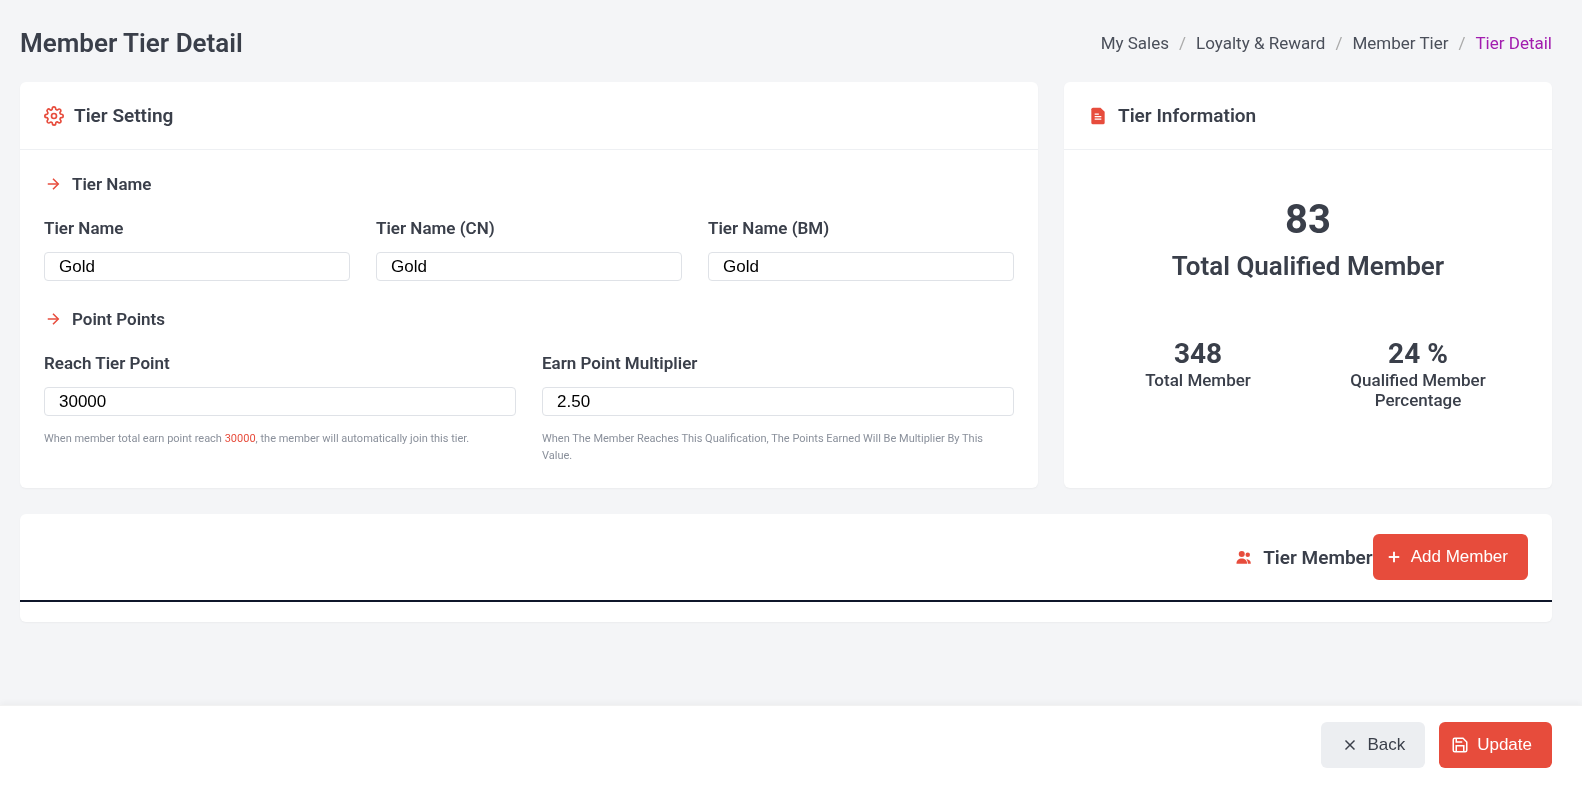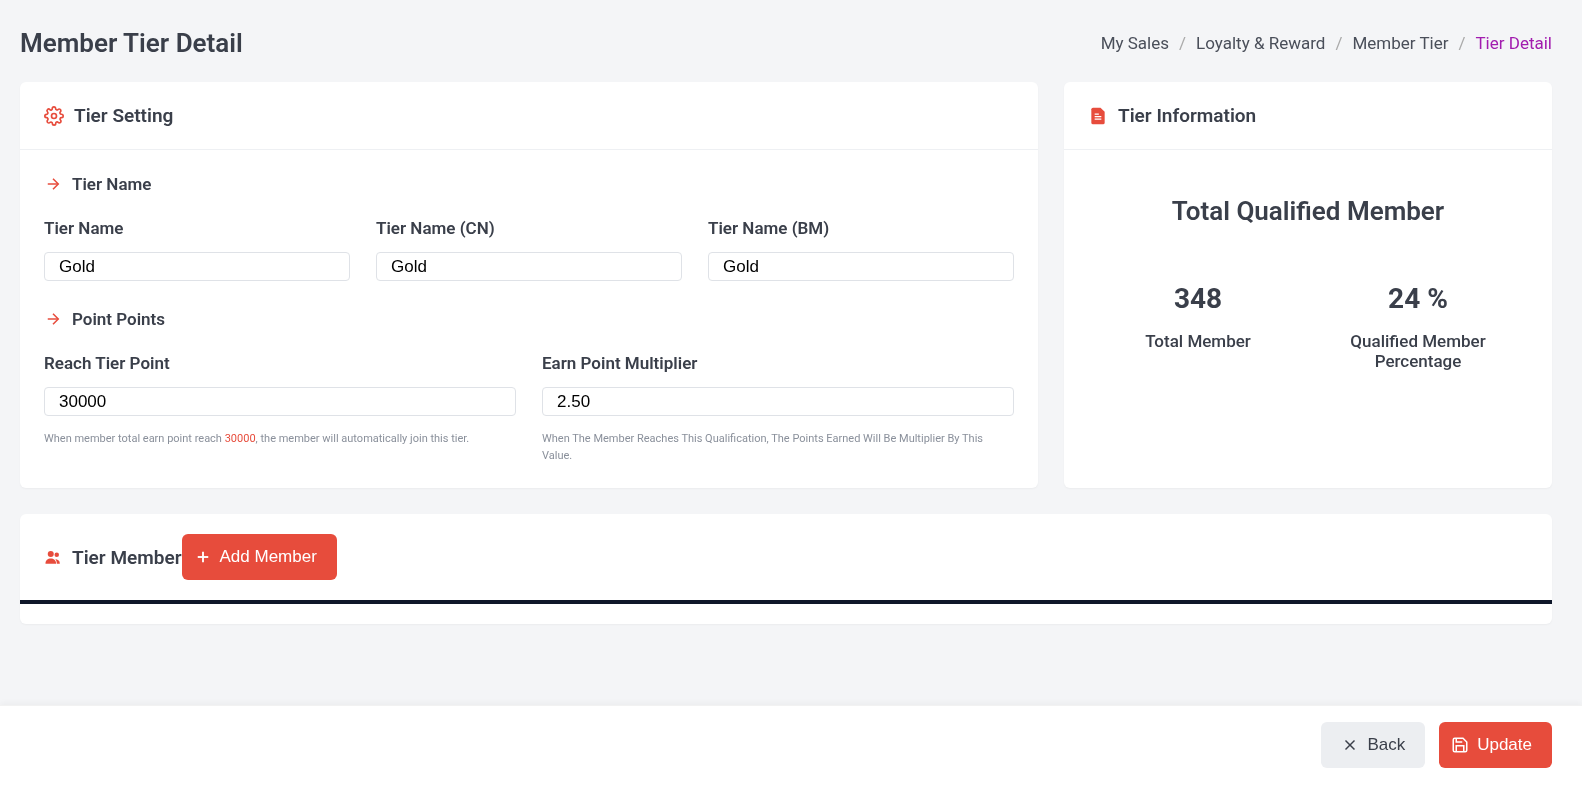--- a/index.html
+++ b/index.html
@@ -108,30 +108,30 @@
     line-height: 1.55;
   }
   .helper .accent { color: #e74c3c; }
 
   
   .tier-info-body { padding: 46px 24px; }
   .big-stat { text-align: center; margin-bottom: 56px; }
   .big-stat .num { font-size: 40px; font-weight: 700; color: #3a3f4a; margin-bottom: 8px; }
   .big-stat .lbl { font-size: 26px; font-weight: 600; color: #3a3f4a; }
   .two-stats { display: grid; grid-template-columns: 1fr 1fr; text-align: center; }
-  .two-stats .num { font-size: 28px; font-weight: 700; color: #3a3f4a; margin-bottom: 16px; }
+  .two-stats .num { font-size: 28px; font-weight: 700; color: #3a3f4a; margin-bottom: 0; }
   .two-stats .lbl { font-size: 17px; font-weight: 500; color: #3a3f4a; }
 
   .tier-member-card { margin-top: 26px; }
   .tier-member-header {
     display: flex;
-    justify-content: flex-start;
+    justify-content: flex-end;
     align-items: center;
     padding: 20px 24px;
-    border-bottom: 4px solid #0f172a;
+    border-bottom: 2px solid #0f172a;
   }
   .tier-member-header .left {
     display: flex;
     align-items: center;
     gap: 10px;
     font-size: 19px;
     font-weight: 600;
     color: #3a3f4a;
   }
   .tier-member-header .left .icon { color: #e74c3c; display: inline-flex; }
@@ -256,20 +256,21 @@
         <span class="icon">
           <svg viewBox="0 0 24 24" fill="currentColor">
               <path d="M6 2h9l5 5v13a2 2 0 0 1-2 2H6a2 2 0 0 1-2-2V4a2 2 0 0 1 2-2z"></path>
               <path fill="#fff" d="M8 12h8v1.5H8zM8 15h8v1.5H8zM8 9h5v1.5H8z"></path>
             </svg>
         </span>
         <span>Tier Information</span>
       </div>
       <div class="tier-info-body">
         <div class="big-stat">
+          <div class="num">83</div>
           <div class="lbl">Total Qualified Member</div>
         </div>
         <div class="two-stats">
           <div>
             <div class="num">348</div>
             <div class="lbl">Total Member</div>
           </div>
           <div>
             <div class="num">24 %</div>
             <div class="lbl">Qualified Member Percentage</div>

